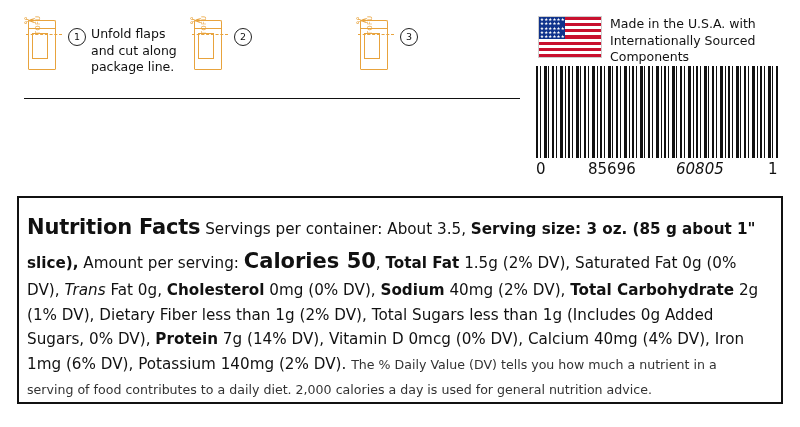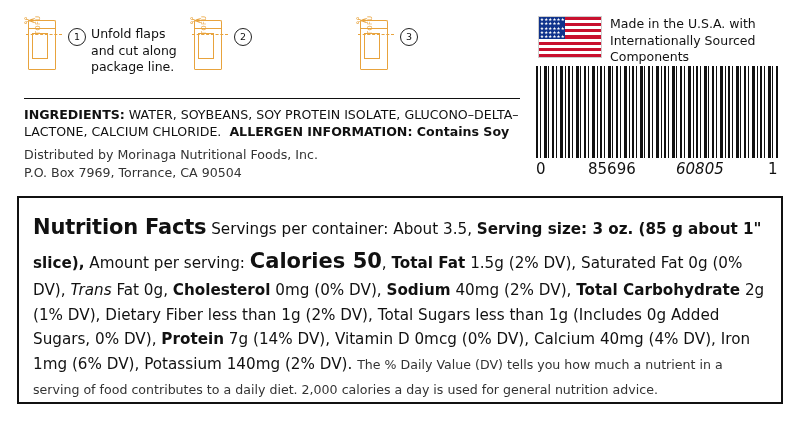--- a/index.html
+++ b/index.html
@@ -244,21 +244,21 @@
 
   
   .nf {
     position: absolute;
     left: 17px;
     top: 196px;
     width: 766px;
     height: 208px;
     border: 2.2px solid #111;
     box-sizing: border-box;
-    padding: 12px 14px 10px 14px;
+    padding: 12px 14px 10px 8px;
   }
   .nf-body {
     font-size: 15.2px;
     line-height: 1.62;
     color: #111;
   }
   .nf-title {
     font-size: 21px;
     font-weight: bold;
     letter-spacing: -0.2px;
@@ -327,26 +327,21 @@
       <div class="canton"></div>
       <div class="stars">
         ★★★★★★<br>★★★★★<br>★★★★★★<br>★★★★★<br>★★★★★★
       </div>
     </div>
     <div class="made-text">Made in the U.S.A. with Internationally Sourced Components</div>
   </div>
 
   <div class="rule"></div>
 
-  <div class="ingredients"><span class="b">INGREDIENTS:</span><span> WATER, SOYBEANS, SOY PROTEIN ISOLATE, GLUCONO–DELTA–LACTONE, CALCIUM CHLORIDE.&nbsp;&nbsp;</span><span class="b">ALLERGEN INFORMATION:</span><span class="b"> Contains Soy</span></div>
-
-  <div class="distrib">
-    <div>Distributed by Morinaga Nutritional Foods, Inc.</div>
-    <div>P.O. Box 7969, Torrance, CA 90504</div>
-  </div>
+
 
   <div class="barcode-wrap">
     <div class="barcode"></div>
     <div class="barcode-digits">
       <span class="bd" style="left:0px;">0</span>
       <span class="bd" style="left:52px;">85696</span>
       <span class="bd" style="left:140px;font-style:italic;">60805</span>
       <span class="bd" style="left:232px;">1</span>
     </div>
   </div>

